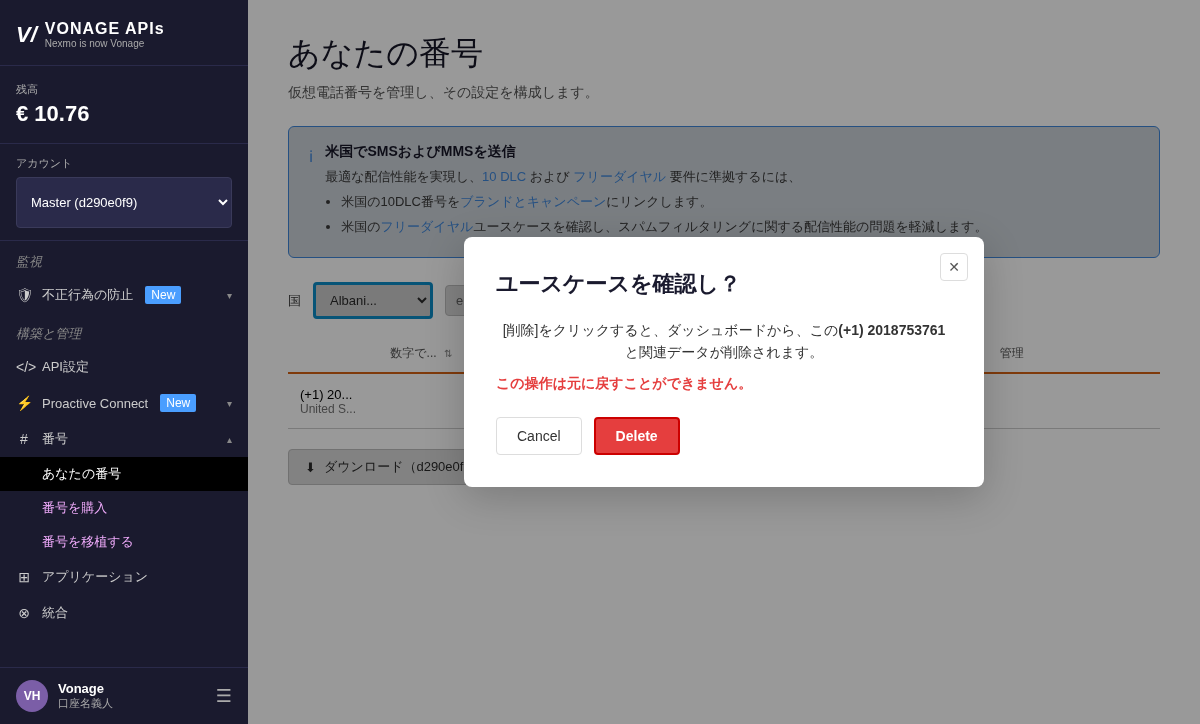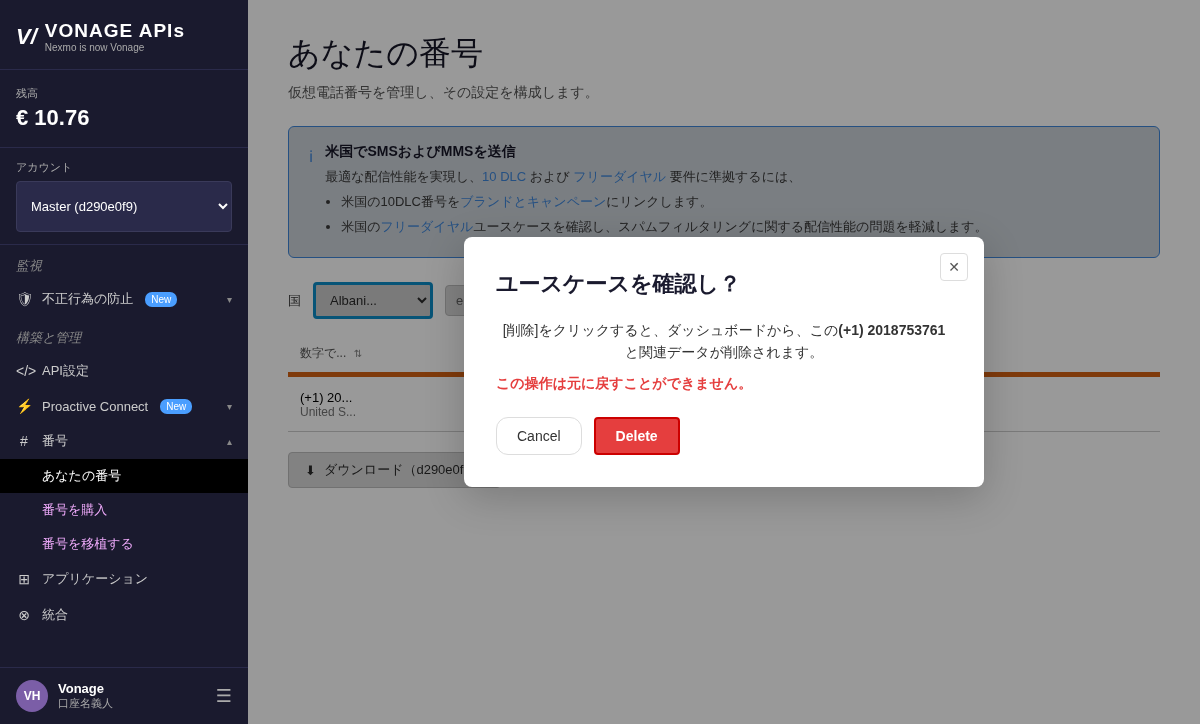--- a/index.html
+++ b/index.html
@@ -37,21 +37,21 @@
       color: #fff;
       font-size: 22px;
       font-weight: bold;
       font-style: italic;
     }
     .logo-text {
       display: flex;
       flex-direction: column;
     }
     .logo-vonage {
-      font-size: 19px;
+      font-size: 16px;
       font-weight: 700;
       letter-spacing: 1px;
       color: #fff;
     }
     .logo-nexmo {
       font-size: 10px;
       color: #aaa;
     }
     .sidebar-balance {
       padding: 16px;
@@ -100,23 +100,23 @@
       cursor: pointer;
       color: #ccc;
       font-size: 13px;
       gap: 10px;
       border-radius: 0;
       position: relative;
     }
     .sidebar-item .badge {
       background: #4a9eff;
       color: #fff;
-      font-size: 10px;
+      font-size: 12px;
       padding: 2px 6px;
-      border-radius: 7px;
+      border-radius: 2px;
       margin-left: 2px;
     }
     .sidebar-item .chevron {
       margin-left: auto;
       font-size: 10px;
       color: #888;
     }
     .sidebar-icon {
       font-size: 14px;
       width: 16px;
@@ -230,25 +230,25 @@
       border: 1px solid #ddd;
       border-radius: 4px;
       padding: 7px 16px;
       font-size: 13px;
       cursor: pointer;
     }
 
     .table-wrapper { margin-bottom: 20px; }
     .numbers-table { width: 100%; border-collapse: collapse; }
     .numbers-table th {
-      text-align: left;
+      text-align: center;
       padding: 10px 12px;
       font-size: 12px;
       color: #666;
-      border-bottom: 5px solid #f97316;
+      border-bottom: 2px solid #f97316;
       font-weight: 500;
     }
     .numbers-table td {
       padding: 12px 12px;
       font-size: 13px;
       border-bottom: 1px solid #f0f0f0;
     }
     .sort-icon { font-size: 10px; color: #999; margin-left: 4px; }
     .action-btn {
       background: #fff;
@@ -330,21 +330,21 @@
       color: #e53e3e;
       margin-bottom: 24px;
     }
     .modal-actions {
       display: flex;
       gap: 12px;
     }
     .btn-cancel {
       background: #fff;
       border: 1px solid #ddd;
-      border-radius: 12px;
+      border-radius: 4px;
       padding: 9px 20px;
       font-size: 14px;
       cursor: pointer;
       color: #333;
     }
     .btn-delete {
       background: #e53e3e;
       border: 2px solid #cc0000;
       border-radius: 4px;
       padding: 9px 20px;

